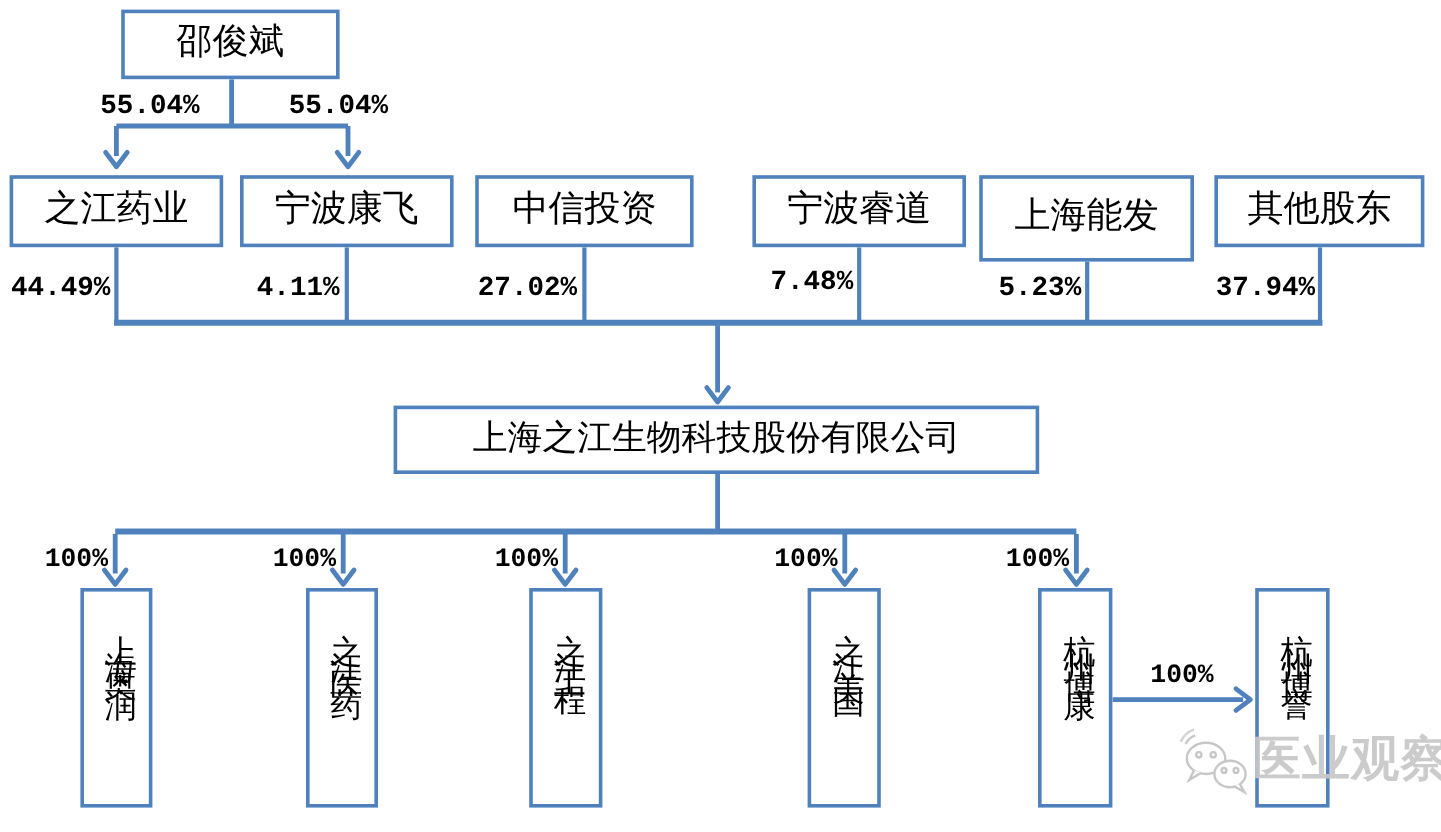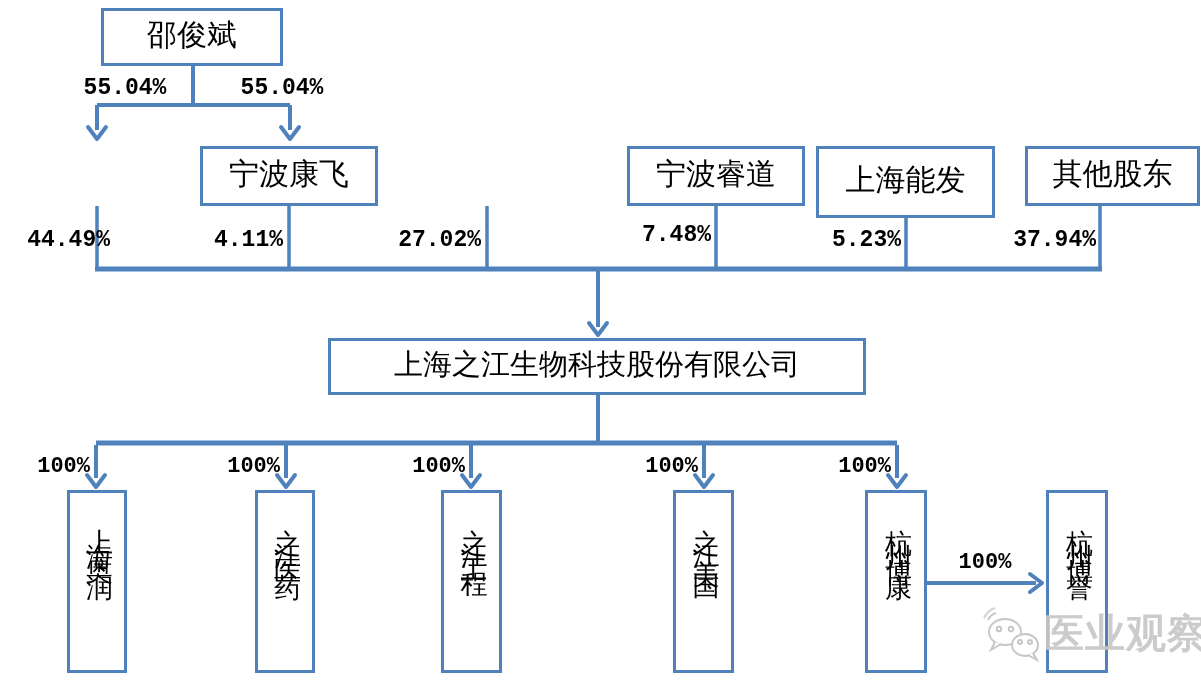--- a/index.html
+++ b/index.html
@@ -66,34 +66,40 @@
     </g>
   </svg>
 
   <div class="box" style="left:101px;top:8px;width:182px;height:58px;">
     <span>邵俊斌</span>
   </div>
 
   <div class="pct c" style="left:70px;top:77px;width:110px;">55.04%</div>
   <div class="pct c" style="left:227px;top:77px;width:110px;">55.04%</div>
 
+  <div class="box" style="left:8px;top:146px;width:178px;height:60px;">
+    <span>之江药业</span>
+  </div>
   <div class="box" style="left:200px;top:146px;width:178px;height:60px;align-items:center;">
     <span>宁波康飞</span>
+  </div>
+  <div class="box" style="left:396px;top:146px;width:182px;height:60px;">
+    <span>中信投资</span>
   </div>
   <div class="box" style="left:627px;top:146px;width:178px;height:60px;">
     <span>宁波睿道</span>
   </div>
   <div class="box" style="left:816px;top:146px;width:179px;height:72px;">
     <span>上海能发</span>
   </div>
-  <div class="box" style="left:1012px;top:146px;width:175px;height:60px;margin-left:13px;">
+  <div class="box" style="left:1012px;top:146px;width:175px;height:60px;">
     <span>其他股东</span>
   </div>
 
-  <div class="pct r" style="left:0px;top:229px;width:92px;padding-left:18px;">44.49%</div>
+  <div class="pct r" style="left:0px;top:229px;width:92px;">44.49%</div>
   <div class="pct r" style="left:163px;top:229px;width:120px;">4.11%</div>
   <div class="pct r" style="left:361px;top:229px;width:120px;">27.02%</div>
   <div class="pct r" style="left:591px;top:224px;width:120px;">7.48%</div>
   <div class="pct r" style="left:781px;top:229px;width:120px;">5.23%</div>
   <div class="pct r" style="left:976px;top:229px;width:120px;">37.94%</div>
 
   <div class="box" style="left:328px;top:338px;width:538px;height:57px;font-size:29px;">
     <span>上海之江生物科技股份有限公司</span>
   </div>
 

